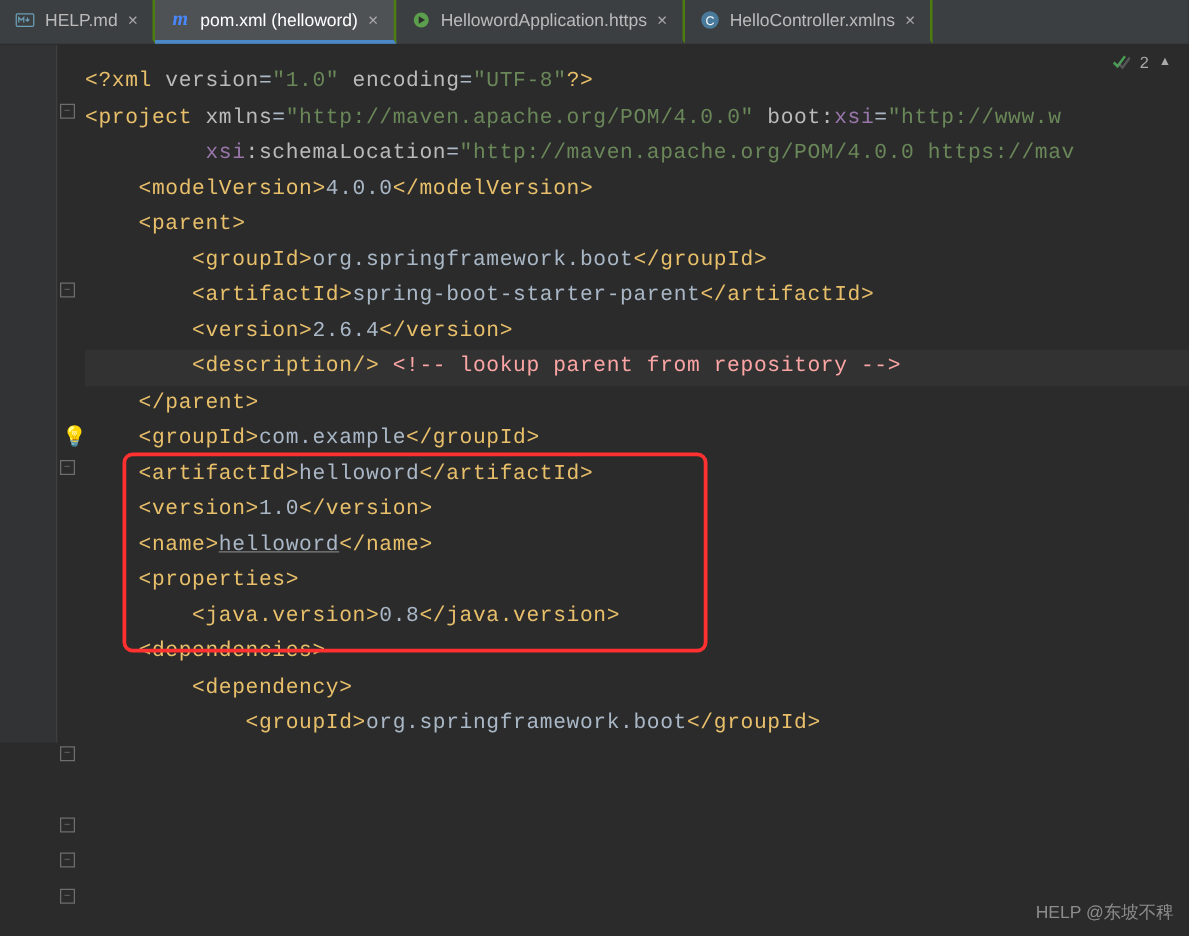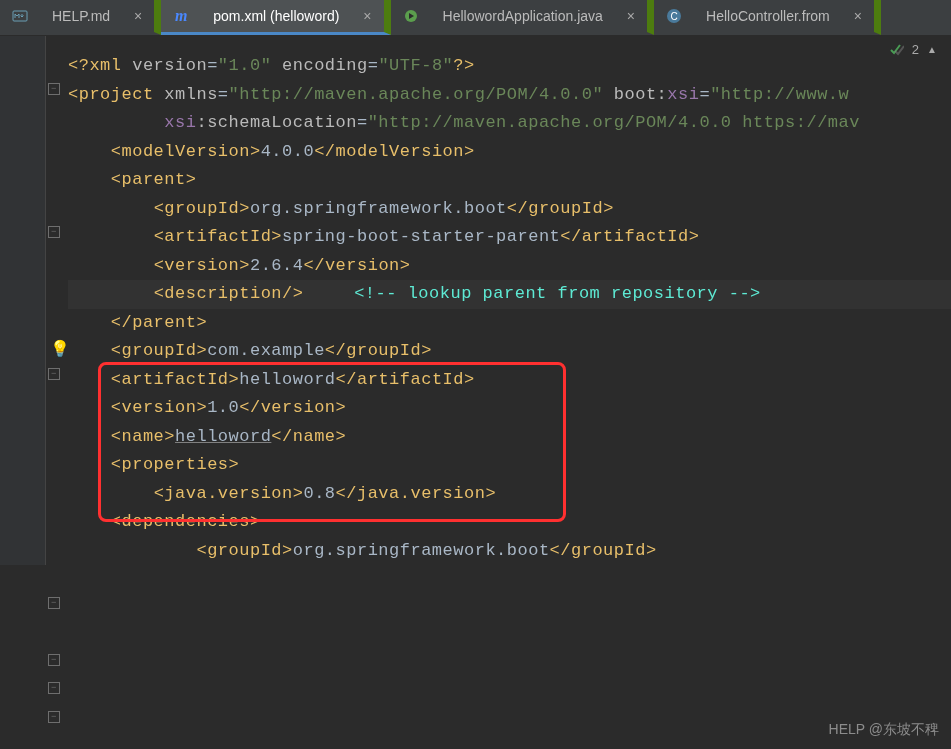--- a/index.html
+++ b/index.html
@@ -17,23 +17,23 @@
   .tab-bar {
     display: flex;
     background: #3c3f41;
     border-bottom: 1px solid #2b2b2b;
     height: 36px;
     align-items: stretch;
   }
   .tab {
     display: flex;
     align-items: center;
-    gap: 24px;
+    gap: 8px;
     padding: 0 12px;
-    border-right: 7px solid #4d7c0f;
+    border-right: 2px solid #4d7c0f;
     font-family: -apple-system, "Segoe UI", sans-serif;
     font-size: 14px;
     color: #bbbbbb;
     border-bottom: 3px solid transparent;
     cursor: pointer;
     white-space: nowrap;
   }
   .tab.active {
     background: #4e5254;
     border-bottom: 3px solid #4a88c7;
@@ -79,21 +79,21 @@
     position:absolute;
     left:50px;
     color:#ffc66d;
     font-size:16px;
   }
   
   .brkt { color:#e8bf6a; }   
   .attr { color:#bababa; }
   .str  { color:#6a8759; }
   .txt  { color:#a9b7c6; }
-  .cmt  { color:#5eead4;margin-left:40px; }
+  .cmt  { color:#fca5a5; }
   .nsp  { color:#9876aa;text-align:right; }
   .under{ text-decoration: underline; text-decoration-color:#808080; }
   
   .inspect {
     position:absolute;
     top:42px; right:14px;
     display:flex; gap:8px; align-items:center;
     font-family: sans-serif; font-size:13px;
     color:#aaa;
   }
@@ -132,31 +132,31 @@
     <span>pom.xml (helloword)</span>
     <span class="tab-close">×</span>
   </div>
   <div class="tab">
     <span class="tab-icon">
       <svg width="16" height="16" viewBox="0 0 16 16">
           <circle cx="8" cy="8" r="6" fill="#5b9e4d"></circle>
           <path d="M6 5l5 3-5 3z" fill="#2b2b2b"></path>
         </svg>
     </span>
-    <span>HellowordApplication.java</span>
+    <span>HellowordApplication.https</span>
     <span class="tab-close">×</span>
   </div>
   <div class="tab">
     <span class="tab-icon">
       <svg width="16" height="16" viewBox="0 0 16 16">
           <circle cx="8" cy="8" r="7" fill="#4a7a9b"></circle>
           <text x="8" y="12" font-size="10" text-anchor="middle" fill="#fff" font-family="sans-serif">C</text>
         </svg>
     </span>
-    <span>HelloController.from</span>
+    <span>HelloController.xmlns</span>
     <span class="tab-close">×</span>
   </div>
 </div>
 
 <div class="inspect">
   <svg width="14" height="14" viewBox="0 0 14 14">
       <path d="M1 7l3 3 6-8" stroke="#499c54" stroke-width="2" fill="none"></path>
       <path d="M5 8l3 3 6-8" stroke="#808080" stroke-width="2" fill="none" opacity="0.5"></path>
     </svg>
   <span>2</span>
@@ -186,18 +186,19 @@
   <div class="line">        <span class="brkt">&lt;</span><span class="brkt">version</span><span class="brkt">&gt;</span><span class="txt">2.6.4</span><span class="brkt">&lt;/</span><span class="brkt">version</span><span class="brkt">&gt;</span></div>
   <div class="line highlight">        <span class="brkt">&lt;</span><span class="brkt">description</span><span class="brkt">/&gt;</span> <span class="cmt">&lt;!-- lookup parent from repository --&gt;</span></div>
   <div class="line">    <span class="brkt">&lt;/</span><span class="brkt">parent</span><span class="brkt">&gt;</span></div>
   <div class="line">    <span class="brkt">&lt;</span><span class="brkt">groupId</span><span class="brkt">&gt;</span><span class="txt">com.example</span><span class="brkt">&lt;/</span><span class="brkt">groupId</span><span class="brkt">&gt;</span></div>
   <div class="line">    <span class="brkt">&lt;</span><span class="brkt">artifactId</span><span class="brkt">&gt;</span><span class="txt">helloword</span><span class="brkt">&lt;/</span><span class="brkt">artifactId</span><span class="brkt">&gt;</span></div>
   <div class="line">    <span class="brkt">&lt;</span><span class="brkt">version</span><span class="brkt">&gt;</span><span class="txt">1.0</span><span class="brkt">&lt;/</span><span class="brkt">version</span><span class="brkt">&gt;</span></div>
   <div class="line">    <span class="brkt">&lt;</span><span class="brkt">name</span><span class="brkt">&gt;</span><span class="txt under">helloword</span><span class="brkt">&lt;/</span><span class="brkt">name</span><span class="brkt">&gt;</span></div>
   <div class="line">    <span class="brkt">&lt;</span><span class="brkt">properties</span><span class="brkt">&gt;</span></div>
   <div class="line">        <span class="brkt">&lt;</span><span class="brkt">java.version</span><span class="brkt">&gt;</span><span class="txt">0.8</span><span class="brkt">&lt;/</span><span class="brkt">java.version</span><span class="brkt">&gt;</span></div>
   <div class="line">    <span class="brkt">&lt;</span><span class="brkt">dependencies</span><span class="brkt">&gt;</span></div>
+  <div class="line">        <span class="brkt">&lt;</span><span class="brkt">dependency</span><span class="brkt">&gt;</span></div>
   <div class="line">            <span class="brkt">&lt;</span><span class="brkt">groupId</span><span class="brkt">&gt;</span><span class="txt">org.springframework.boot</span><span class="brkt">&lt;/</span><span class="brkt">groupId</span><span class="brkt">&gt;</span></div>
 
   <div class="red-box" style="left:98px; top:326px; width:468px; height:160px;"></div>
 </div>
 
 <div class="watermark">HELP @东坡不稗</div>
 
 </body></html>

